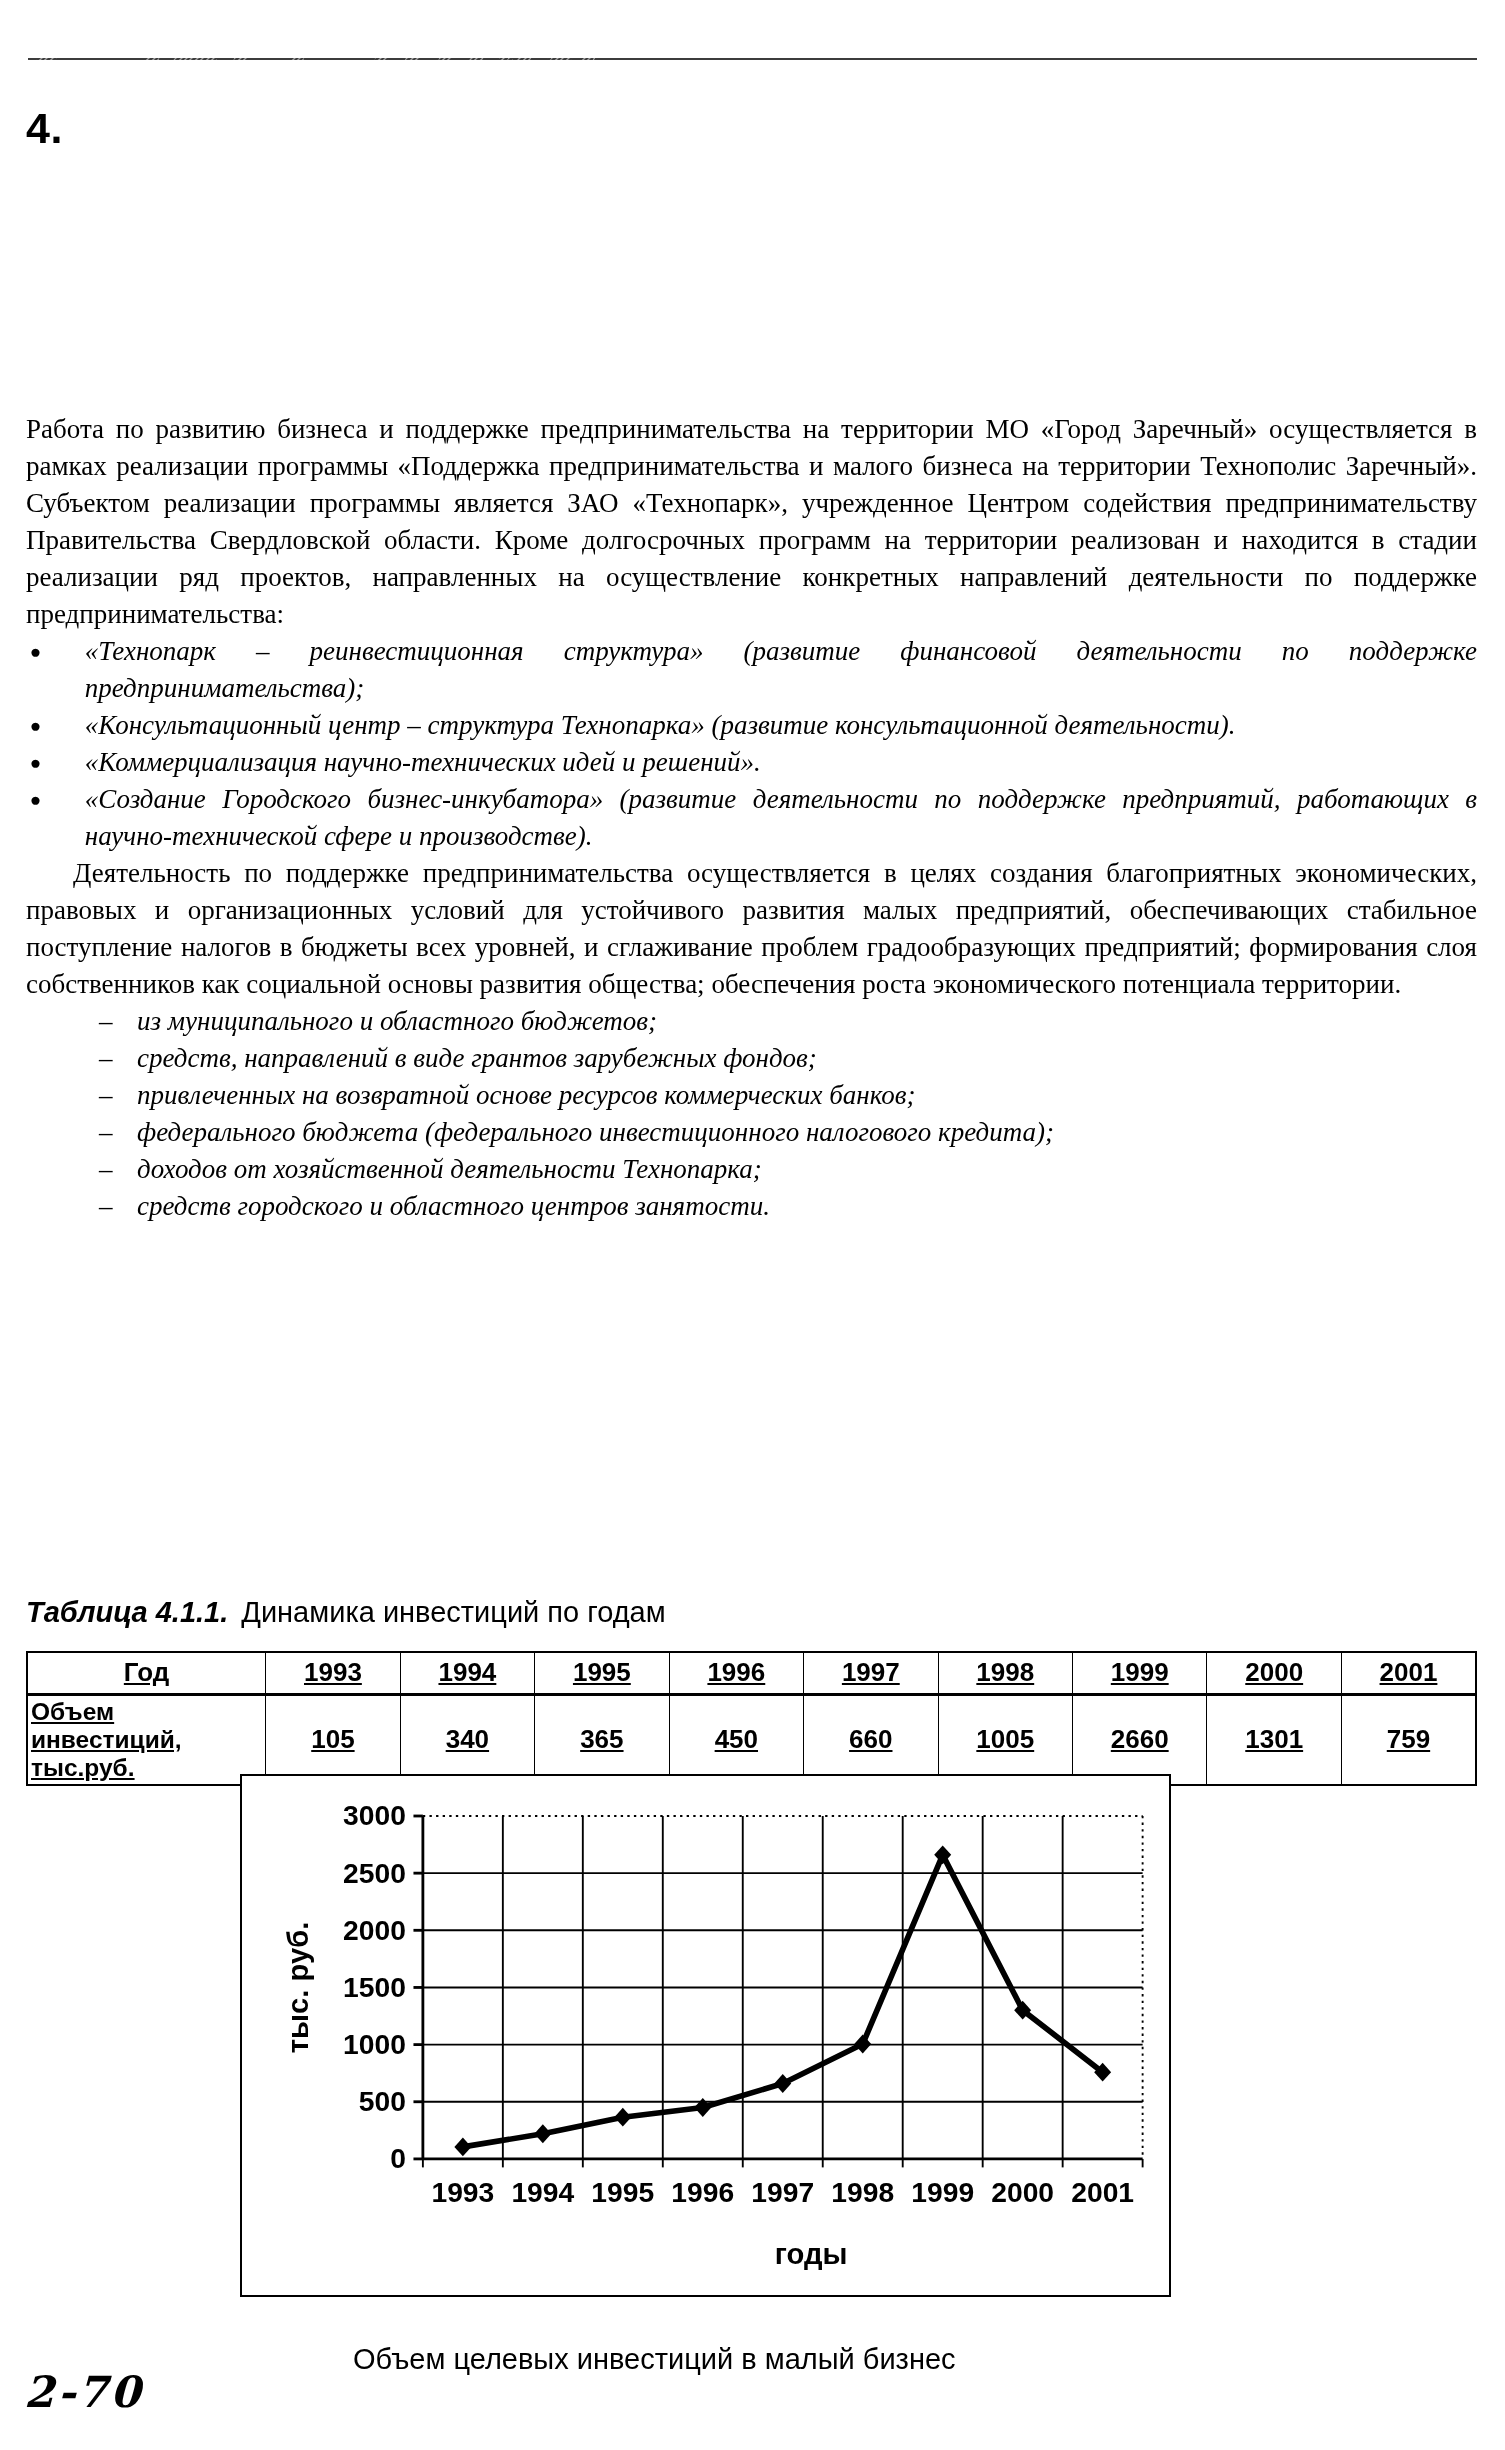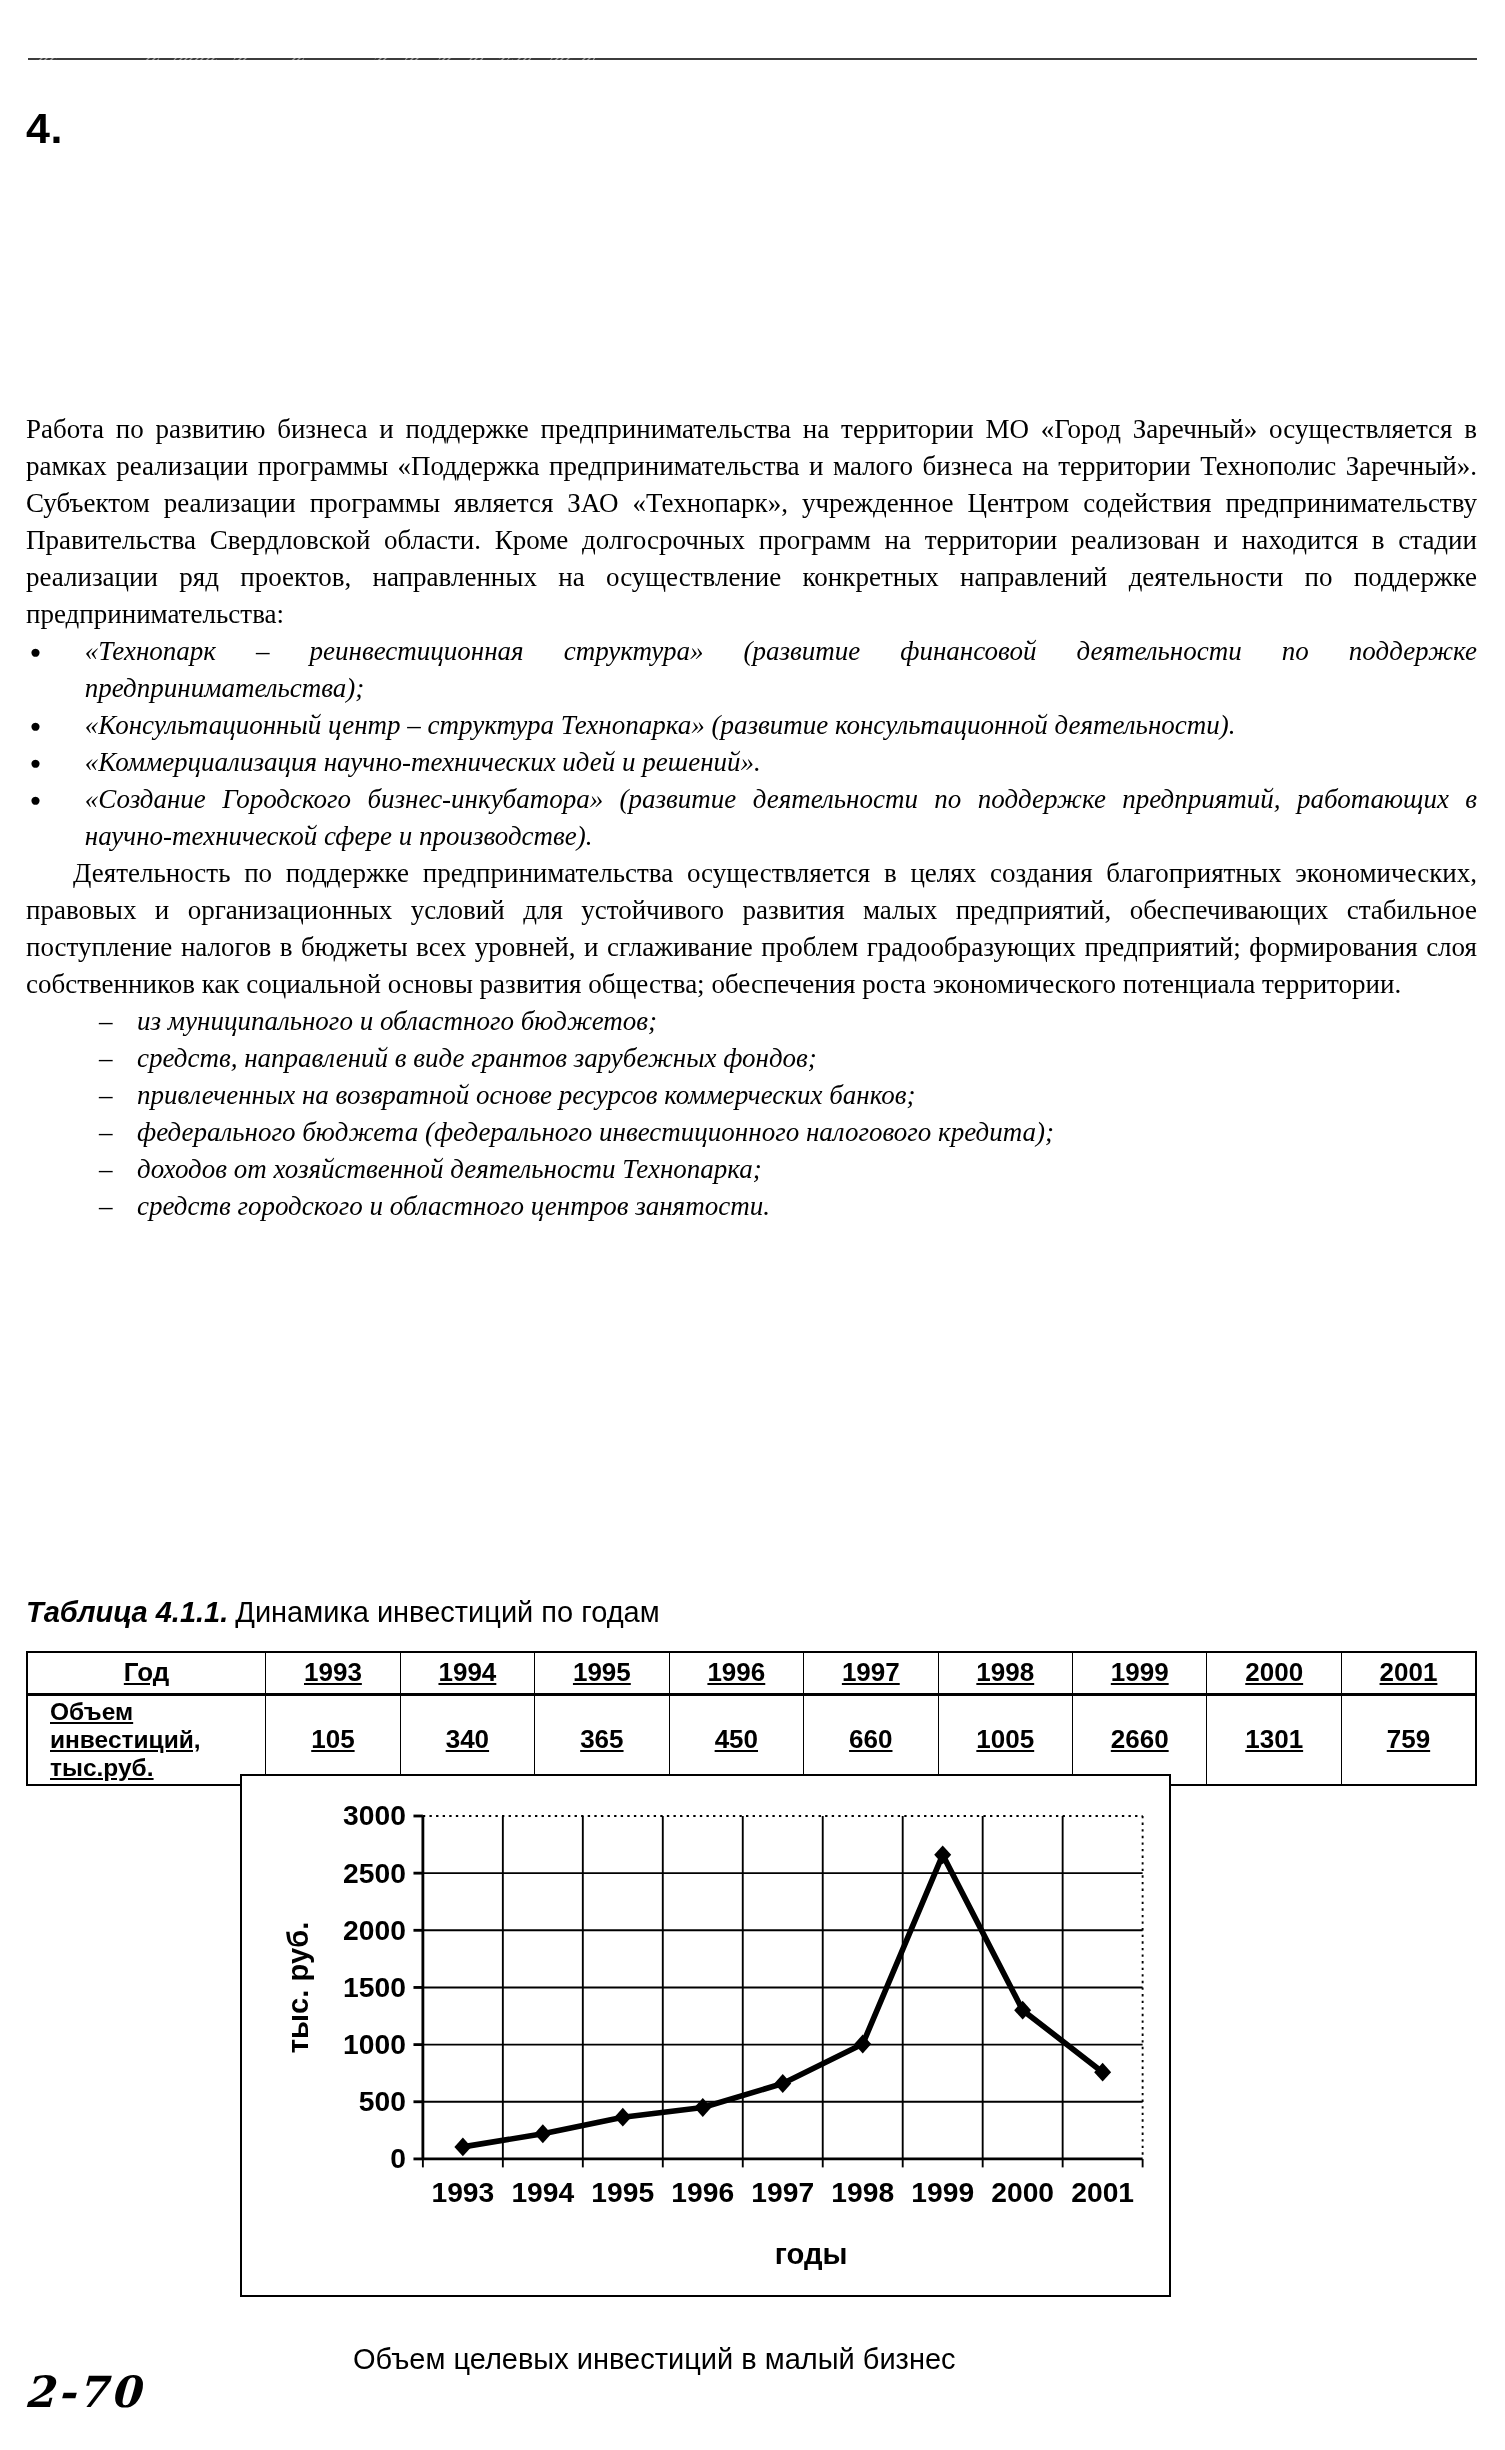--- a/index.html
+++ b/index.html
@@ -37,32 +37,32 @@
   .b-item{display:flex;}
   .b-item .marker{flex:0 0 55px;font-size:19px;padding-left:3.8px;}
   .d-item{display:flex;padding-left:73px;}
   .d-item .marker{flex:0 0 38px;}
   .li-text{flex:1;text-align:justify;font-style:italic;}
   
   .table-caption{
     position:absolute;left:26px;top:1596px;
     font-family:"Liberation Sans",sans-serif;font-size:29px;
   }
-  .tc-label{font-style:italic;font-weight:bold;margin-right:7px;}
+  .tc-label{font-style:italic;font-weight:bold;margin-right:13px;}
   .inv-table{
     position:absolute;left:26px;top:1651px;width:1451px;
     border-collapse:collapse;border:2.8px solid #000;
     font-family:"Liberation Sans",sans-serif;font-size:26px;font-weight:600;
     table-layout:fixed;
     text-decoration:underline;
   }
   .inv-table th,.inv-table td{border:1.9px solid #000;height:36px;text-align:center;padding:1.9px 5.6px;}
   .inv-table th{font-weight:600;border-bottom:3.8px solid #000;}
   .inv-table th:first-child,.inv-table td:first-child{width:226px;}
-  .inv-table td.row-label{text-align:left;font-size:24.5px;padding-left:22px;border-radius:8px;}
+  .inv-table td.row-label{text-align:left;font-size:24.5px;padding-left:3px;border-radius:8px;}
   
   .chart-frame{
     position:absolute;left:240px;top:1774px;width:931px;height:523px;
     border:2.8px solid #000;box-sizing:border-box;margin:0;background:#fff;
   }
   .chart-frame svg{width:100%;height:100%;display:block;}
   .figure-caption{
     position:absolute;left:240px;top:2343px;width:931px;text-align:left;text-indent:113px;
     font-family:"Liberation Sans",sans-serif;font-size:29px;
   }

